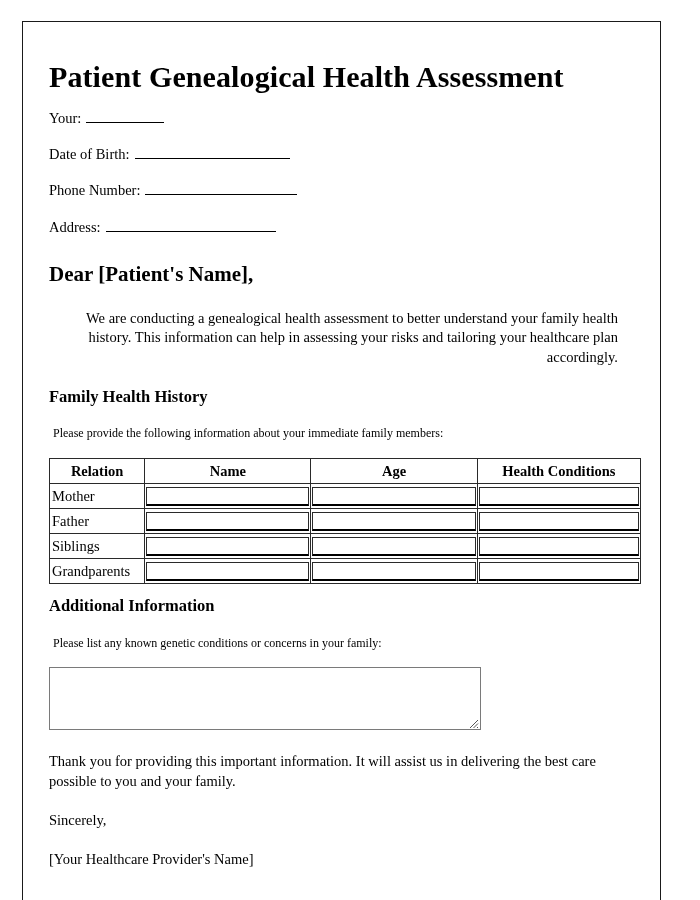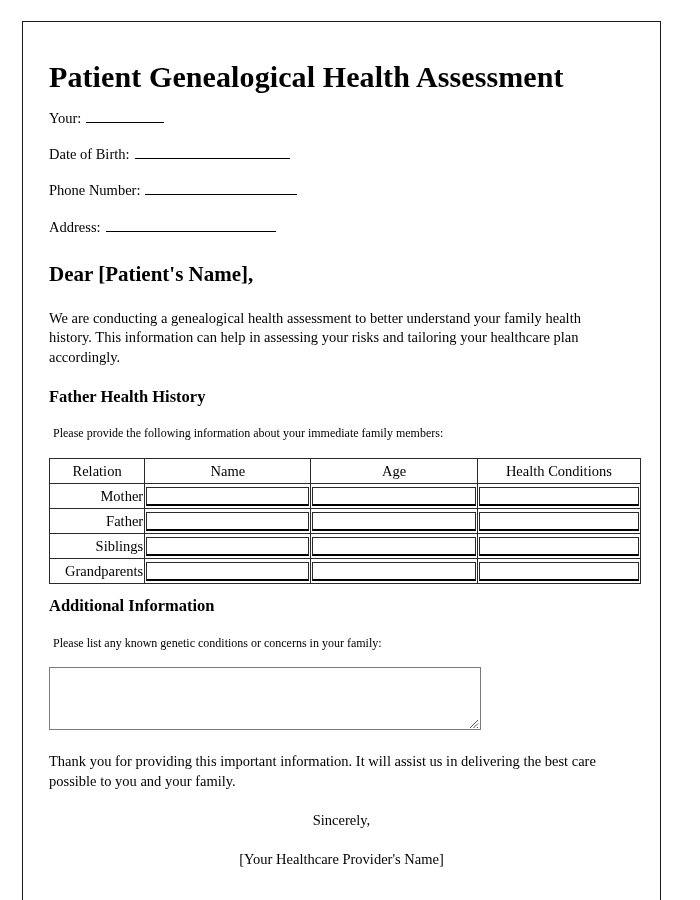--- a/index.html
+++ b/index.html
@@ -66,21 +66,21 @@
     font-size: 21px;
     font-weight: bold;
     margin: 26px 0 22px 0;
     line-height: 1.2;
   }
 
   p.body-text {
     font-size: 14.5px;
     line-height: 1.32;
     margin: 0 16px 20px 0;
-    text-align: left;
+    text-align: right;
   }
 
   h3.section-heading {
     font-size: 16.5px;
     font-weight: bold;
     margin: 20px 0 20px 0;
     line-height: 1.2;
   }
 
   p.intro-line {
@@ -97,26 +97,26 @@
   }
   table.family-table th,
   table.family-table td {
     border: 1px solid #2a2a2a;
     padding: 1px;
     vertical-align: middle;
   }
   table.family-table th {
     text-align: center;
     font-size: 14.5px;
-    font-weight: normal;
+    font-weight: bold;
     height: 22px;
     line-height: 20px;
   }
   table.family-table td.relation-cell {
-    text-align: right;
+    text-align: left;
     font-size: 14.5px;
     height: 22px;
     line-height: 20px;
     padding-left: 2px;
     white-space: nowrap;
   }
   .col-relation { width: 95px; }
   .col-name     { width: 166px; }
   .col-age      { width: 166px; }
   .col-cond     { width: 163px; }
@@ -154,21 +154,20 @@
 
   p.closing-text {
     font-size: 14.5px;
     line-height: 1.32;
     margin: 0 0 20px 0;
   }
   p.sign-line {
     font-size: 14.5px;
     line-height: 1.3;
     margin: 0 0 20px 0;
-    text-align: center;
   }
 </style>
 </head>
 <body>
 
 <div class="page">
   <div class="content">
 
     <h1 class="doc-title">Patient Genealogical Health Assessment</h1>
 
@@ -186,21 +185,21 @@
     </div>
 
     <div class="field-row">
       <span class="field-label">Address:</span><span class="blank-line blank-addr"></span>
     </div>
 
     <h2 class="salutation">Dear [Patient's Name],</h2>
 
     <p class="body-text">We are conducting a genealogical health assessment to better understand your family health history. This information can help in assessing your risks and tailoring your healthcare plan accordingly.</p>
 
-    <h3 class="section-heading">Father Health History</h3>
+    <h3 class="section-heading">Family Health History</h3>
 
     <p class="intro-line">Please provide the following information about your immediate family members:</p>
 
     <table class="family-table">
       <colgroup>
         <col class="col-relation">
         <col class="col-name">
         <col class="col-age">
         <col class="col-cond">
       </colgroup>

